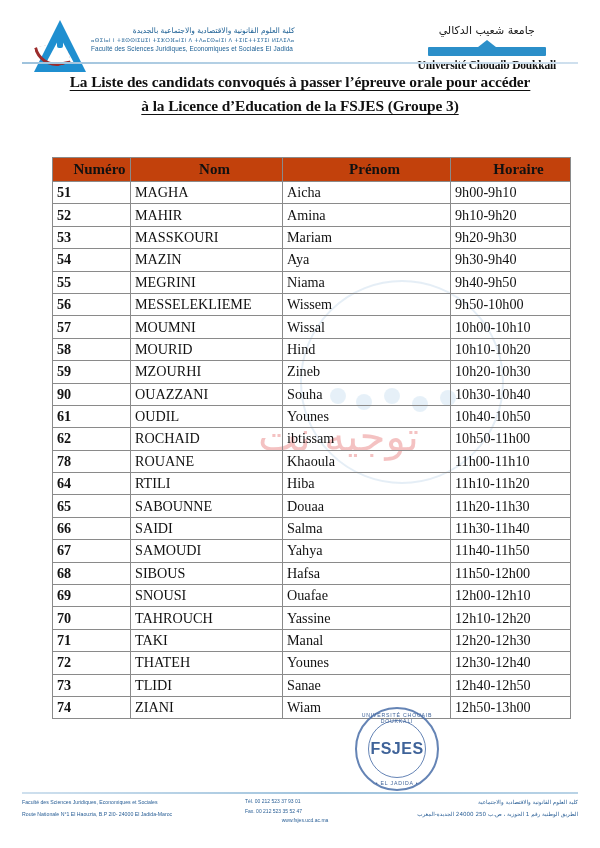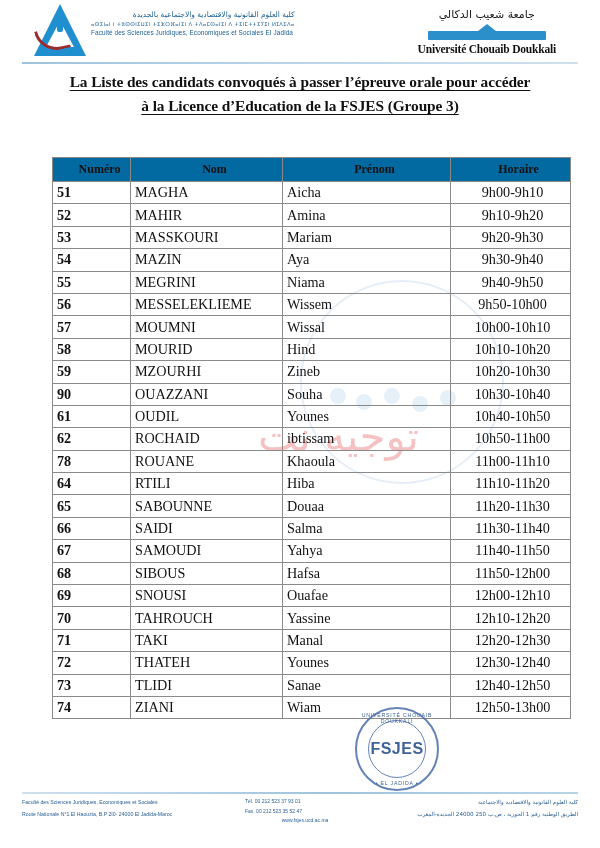--- a/index.html
+++ b/index.html
@@ -20,21 +20,21 @@
     position: relative;
     width: 600px;
     height: 848px;
     box-sizing: border-box;
   }
 
   
   .header {
     position: relative;
     height: 62px;
-    padding: 4px 16px 0 16px;
+    padding: 20px 16px 0 16px;
     box-sizing: border-box;
     display: flex;
     align-items: flex-start;
     justify-content: space-between;
   }
   .header-rule {
     position: absolute;
     left: 22px;
     right: 22px;
     top: 62px;
@@ -189,39 +189,39 @@
   }
   table.list th, table.list td {
     border: 1px solid #8a8a8a;
     height: 21.4px;
     padding: 0 0 0 4px;
     font-size: 14.2px;
     vertical-align: middle;
     background: transparent;
   }
   table.list thead th {
-    background: #0369a1;
+    background: #c2410c;
     text-align: center;
     font-weight: bold;
-    font-size: 12px;
+    font-size: 15px;
     height: 23px;
     padding-left: 16px;
   }
   col.c-num { width: 78px; }
   col.c-nom { width: 152px; }
   col.c-pre { width: 168px; }
   col.c-hor { width: 120px; }
 
   td.num {
     font-weight: bold;
     padding-left: 0;
   }
   td.nom, td.pre { text-align: left; }
   td.hor {
-    text-align: center;
+    text-align: left;
     padding-left: 0;
   }
 
   
   .wm-red {
     position: absolute;
     left: 258px;
     top: 412px;
     font-size: 42px;
     color: #e04a4a;

